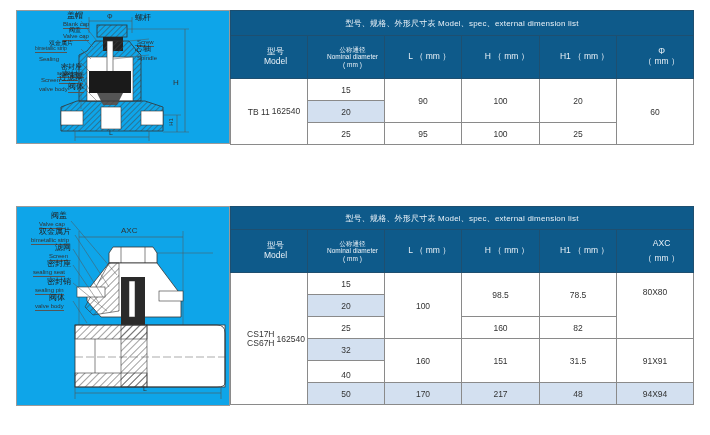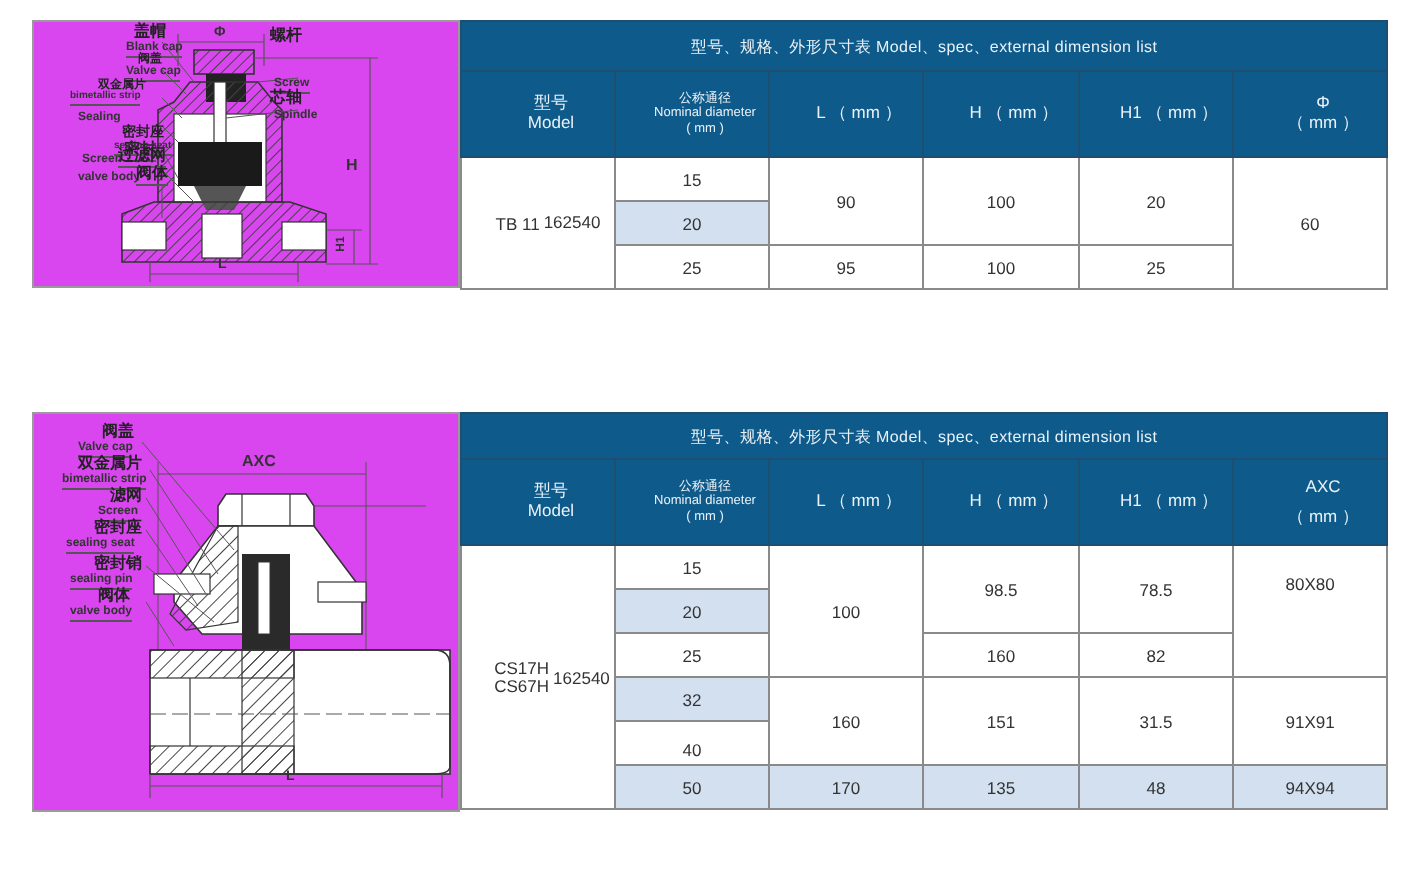--- a/index.html
+++ b/index.html
@@ -1,17 +1,17 @@
 <!DOCTYPE html>
 <html><head>
 <meta charset="utf-8">
 <style>
   html, body { margin:0; padding:0; background:#ffffff; }
   body { width:710px; height:435px; position:relative; overflow:hidden; font-family:"Liberation Sans", sans-serif; color:#333; }
-  .frame { position:absolute; border:1px solid #9a9a9a; background:#d946ef; box-sizing:border-box;font-weight:bold; }
+  .frame { position:absolute; border:1px solid #9a9a9a; background:#0ea5e9; box-sizing:border-box; }
   .frame svg { position:absolute; left:0; top:0; }
   .lbl { position:absolute; font-size:6px; color:#333; line-height:1; white-space:nowrap; }
   .lbl.cn { font-size:8px; color:#222; }
   .lbl.u { border-bottom:1px solid #555; padding-bottom:1px; }
   table.spec { position:absolute; border-collapse:collapse; table-layout:fixed; font-family:"Liberation Sans", sans-serif; }
   table.spec td, table.spec th { border:1px solid #8a8a8a; text-align:center; vertical-align:middle; padding:0; font-weight:normal; font-size:8.5px; color:#333; }
   table.spec th { background:#0e5a8a; color:#eaf2f8; border-color:#1e4f70; }
   table.spec th.title { font-size:8px; height:24px; letter-spacing:0.2px; }
   table.spec th.hd { font-size:8.5px; line-height:1.15;padding-left:13px; }
   table.spec th.hd .sm { font-size:6.5px; display:block; line-height:1.15; }
@@ -278,18 +278,18 @@
     <td rowspan="2">151</td>
     <td rowspan="2">31.5</td>
     <td rowspan="2">91X91</td>
   </tr>
   <tr style="height:22px;">
     <td style="vertical-align:bottom;padding-bottom:2px;">40</td>
   </tr>
   <tr style="height:22px;">
     <td class="hl">50</td>
     <td class="hl">170</td>
-    <td class="hl">135</td>
+    <td class="hl">217</td>
     <td class="hl">48</td>
     <td class="hl">94X94</td>
   </tr>
 </tbody>
   </table>
 
 </body></html>

